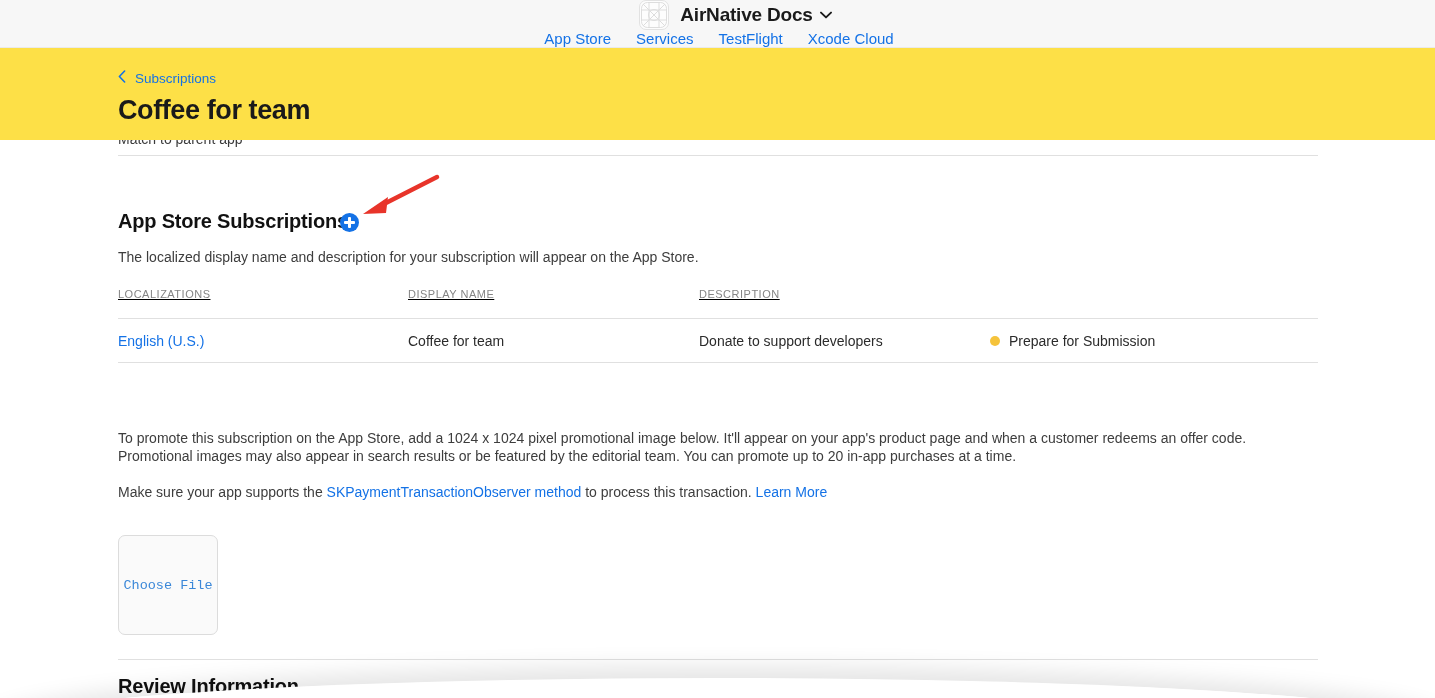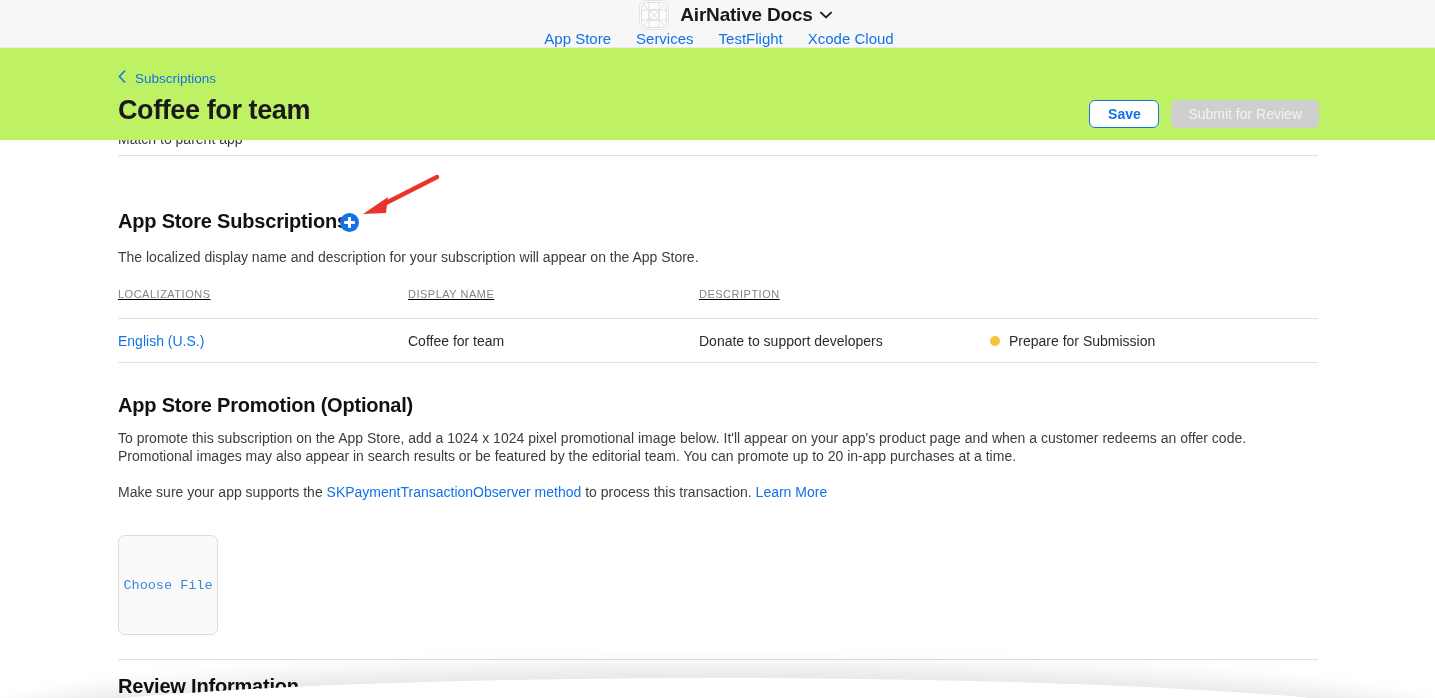--- a/index.html
+++ b/index.html
@@ -38,21 +38,21 @@
     cursor: pointer;
   }
   .navtab.active::after {
     content: ""; position: absolute; left: 0; right: 0; bottom: 0;
     height: 3px; background: #1472e6; border-radius: 2px 2px 0 0;
   }
 
   
   .pagehead {
     position: absolute; top: 48px; left: 0; width: 1435px; height: 92px;
-    background: #bef264; z-index: 30;
+    background: #fde047; z-index: 30;
   }
   .breadcrumb {
     position: absolute; left: 118px; top: 21px;
     display: flex; align-items: center; cursor: pointer;
   }
   .breadcrumb .bc-text { font-size: 13.5px; color: #1472e6; margin-left: 9px; }
   .page-title {
     position: absolute; left: 118px; top: 47px;
     font-size: 27px; font-weight: bold; color: #1a1a1a; letter-spacing: -0.4px;
   }
@@ -167,24 +167,20 @@
       <span>
         <svg width="8" height="13" viewBox="0 0 8 13">
           <path d="M6.6 1 L1.4 6.5 L6.6 12" stroke="#1472e6" stroke-width="1.6" fill="none" stroke-linecap="round" stroke-linejoin="round"></path>
         </svg>
       </span>
       <span class="bc-text">Subscriptions</span>
     </div>
 
     <div class="page-title">Coffee for team</div>
 
-    <div class="head-actions">
-      <div class="btn btn-save">Save</div>
-      <div class="btn btn-submit">Submit for Review</div>
-    </div>
   </div>
 
   <div class="content">
 
     <div class="clipped-row">Match to parent app</div>
     <div class="rule" style="top:15px;"></div>
 
     <div class="section-title" style="left:118px; top:70px;">App Store Subscriptions</div>
     <div class="plus-btn" style="left:340px; top:73px;">
       <span class="h"></span>
@@ -203,21 +199,20 @@
         <div class="td td-link" style="width:290px;">English (U.S.)</div>
         <div class="td" style="width:291px;">Coffee for team</div>
         <div class="td" style="width:291px;">Donate to support developers</div>
         <div class="td" style="width:328px;">
           <span class="status-dot"></span>
           <span>Prepare for Submission</span>
         </div>
       </div>
     </div>
 
-    <div class="section-title" style="left:118px; top:254px;">App Store Promotion (Optional)</div>
 
     <div class="para" style="left:118px; top:289px; width:1182px;">To promote this subscription on the App Store, add a 1024 x 1024 pixel promotional image below. It'll appear on your app's product page and when a customer redeems an offer code. Promotional images may also appear in search results or be featured by the editorial team. You can promote up to 20 in-app purchases at a time.</div>
 
     <div class="para" style="left:118px; top:343px; width:1182px;">
       <span>Make sure your app supports the </span><span class="link">SKPaymentTransactionObserver method</span><span> to process this transaction. </span><span class="link">Learn More</span>
     </div>
 
     <div class="filebox" style="top:395px;font-family:Liberation Mono, monospace;">
       <span>Choose File</span>
     </div>

